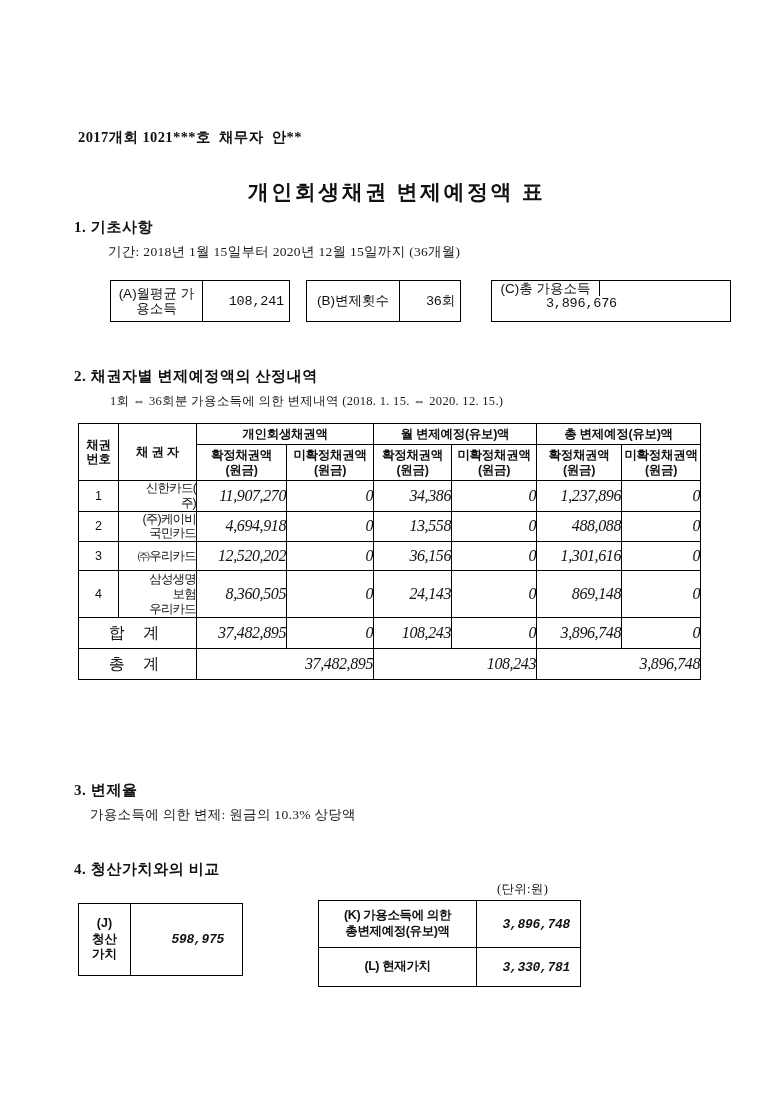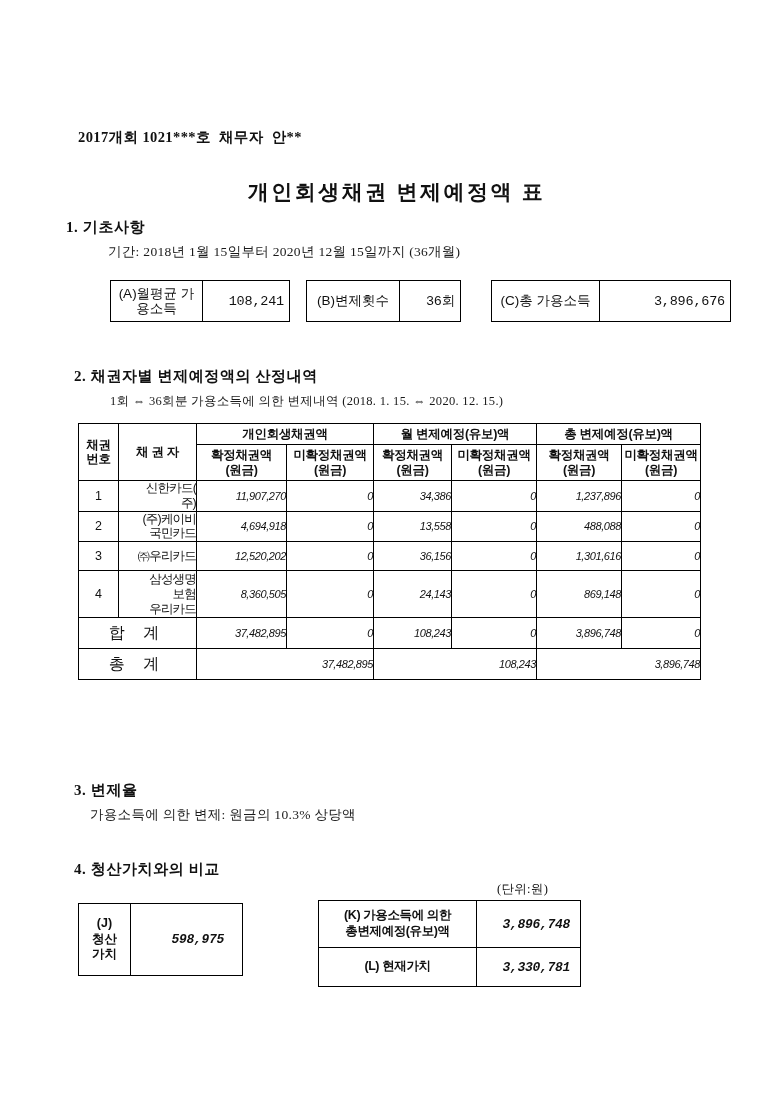--- a/index.html
+++ b/index.html
@@ -54,21 +54,21 @@
     letter-spacing: 0.6px;
     white-space: pre;
   }
   .sec-sub {
     position: absolute;
     font-size: 13.5px;
     letter-spacing: 0.3px;
     white-space: pre;
     color: #1a1a1a;
   }
-  #sec1-h { left: 66px; top: 218px; text-align: right; }
+  #sec1-h { left: 74px; top: 218px; text-align: right; }
   #sec1-sub { left: 108px; top: 243px; }
   #sec2-h { left: 74px; top: 367px; }
   #sec2-sub { left: 76px; top: 393px; font-size: 12.5px; margin-left: 34px; }
   #sec3-h { left: 74px; top: 781px; }
   #sec3-sub { left: 90px; top: 806px; }
   #sec4-h { left: 74px; top: 860px; }
   .unit-note {
     position: absolute;
     left: 497px;
     top: 881px;
@@ -111,21 +111,21 @@
     box-sizing: border-box;
     font-family: "Liberation Mono", "DejaVu Sans Mono", monospace;
     letter-spacing: -0.2px;
   }
   #abc-a { width: 180px; }
   #abc-a .abc-label { width: 92px; font-family: "Liberation Sans", sans-serif; }
   #abc-a .abc-value { width: 86px; }
   #abc-b { width: 155px; margin-left: 8px; }
   #abc-b .abc-label { width: 93px; font-family: "Liberation Sans", sans-serif; }
   #abc-b .abc-value { width: 60px; }
-  #abc-c { width: 240px; margin-left: 22px; }
+  #abc-c { width: 240px; margin-left: 22px; flex-direction: column; }
   #abc-c .abc-label { width: 108px; font-family: "Liberation Sans", sans-serif; }
   #abc-c .abc-value { width: 130px; }
 
   
   .main-table-wrap {
     position: absolute;
     left: 78px;
     top: 423px;
     width: 622px;
   }
@@ -146,22 +146,22 @@
     font-weight: bold;
     font-size: 12.5px;
     text-align: center;
     letter-spacing: -0.3px;
     line-height: 1.15;
     padding: 3px 1px;
   }
   th.grp-top { font-size: 13.5px; letter-spacing: -0.2px; }
   th.sub-h { font-size: 11.5px; letter-spacing: -0.6px; }
   td.num {
-    font-family: Liberation Sans, sans-serif;
-    font-size: 11px;
+    font-family: Liberation Serif, serif;
+    font-size: 16px;
     text-align: right;
     padding: 4px 5px 4px 2px;
     letter-spacing: -0.4px;
     font-style: italic;
   }
   td.cname {
     font-family: "Liberation Sans", sans-serif;
     font-size: 12.5px;
     text-align: right;
     letter-spacing: -0.8px;

